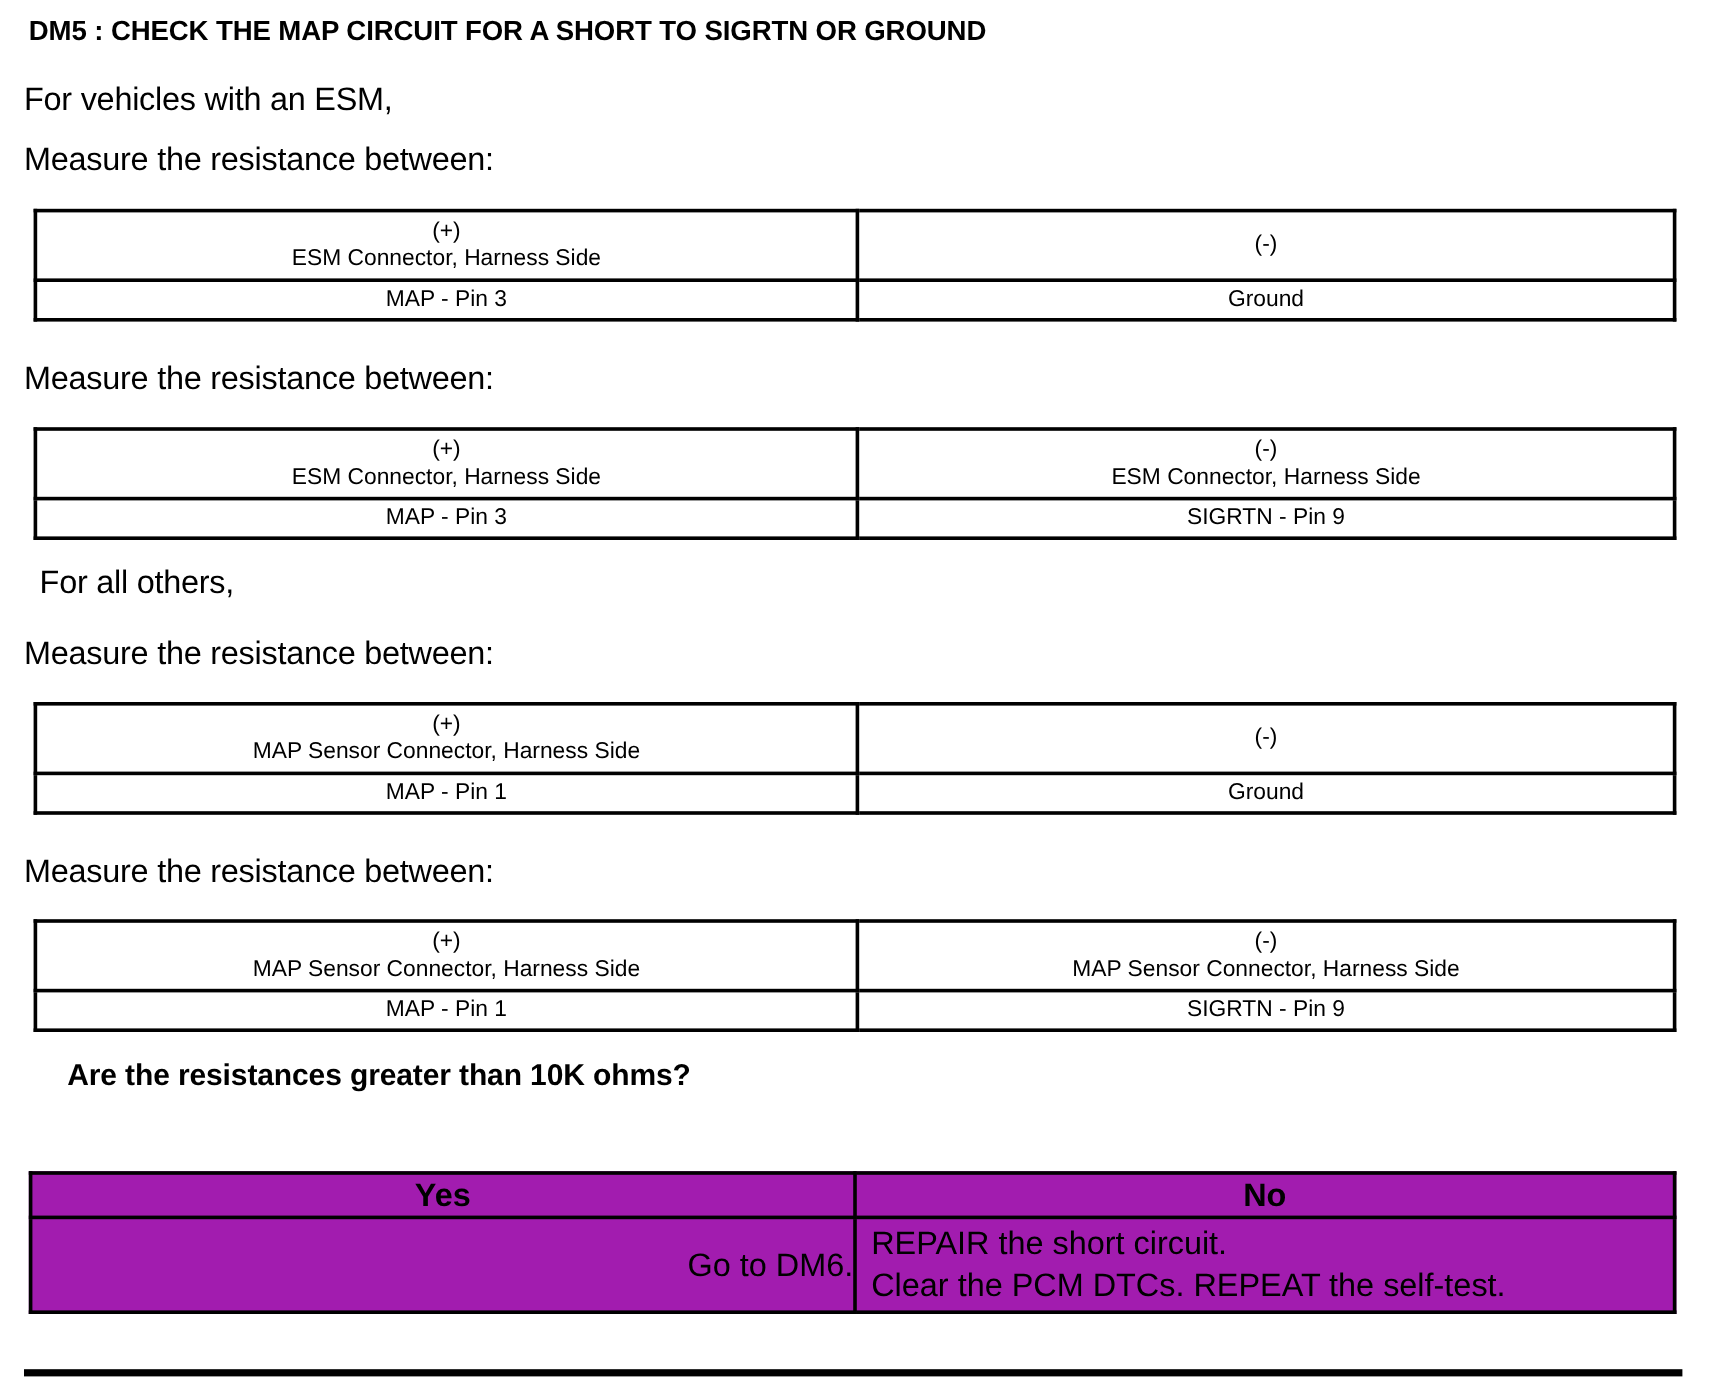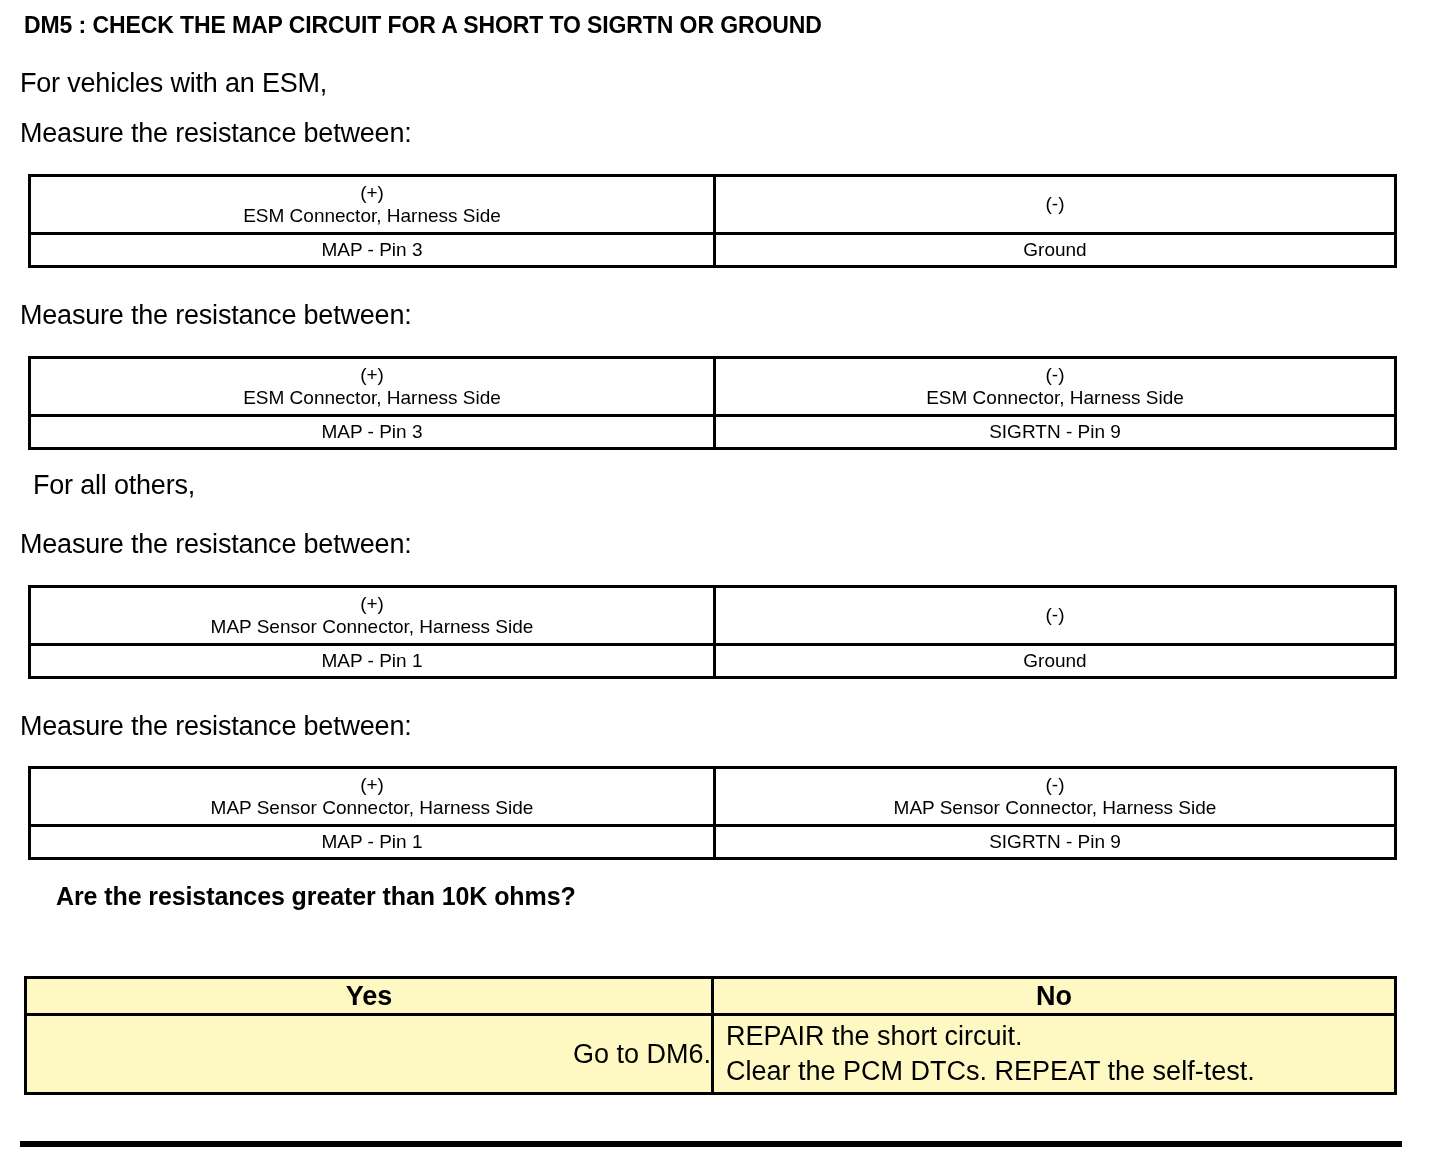--- a/index.html
+++ b/index.html
@@ -81,21 +81,21 @@
   .hdr-line2 { display: block; }
 
   
   .dtable {
     position: absolute;
     left: 24px;
     top: 976px;
     width: 1364px;
     border-collapse: collapse;
     table-layout: fixed;
-    background: #fef9c3;
+    background: #a21caf;
   }
   .dtable td {
     border: 3px solid #000000;
     padding: 0;
   }
   .dtable .d-col-a { width: 684px; }
   .dtable .d-col-b { width: 680px; }
   .dtable .d-head {
     height: 34px;
     text-align: center;

